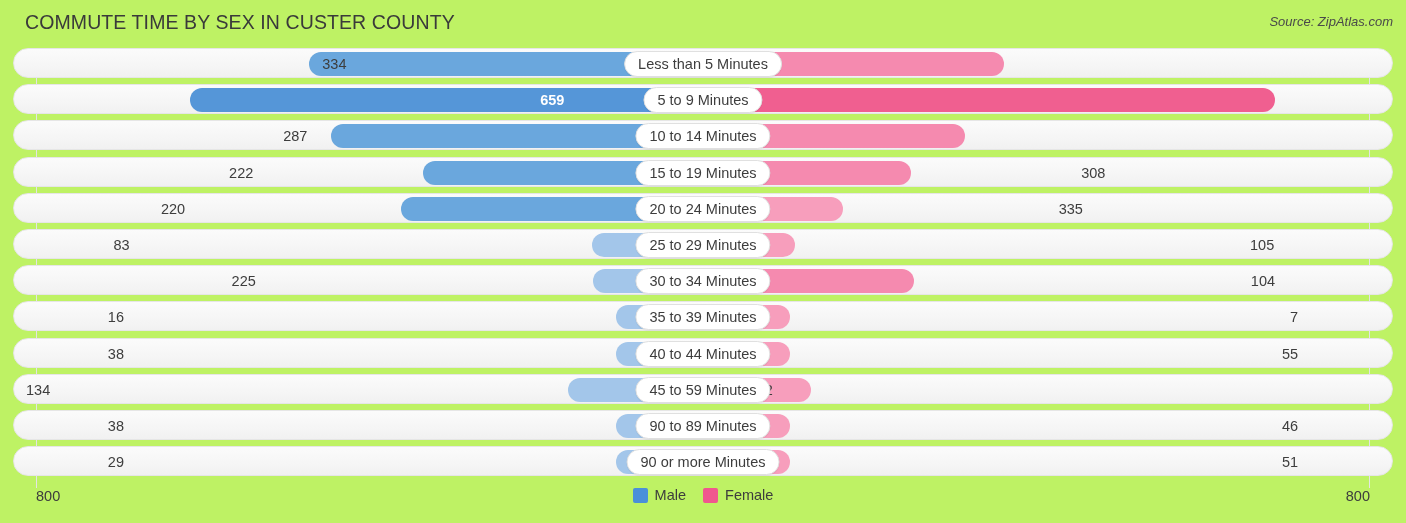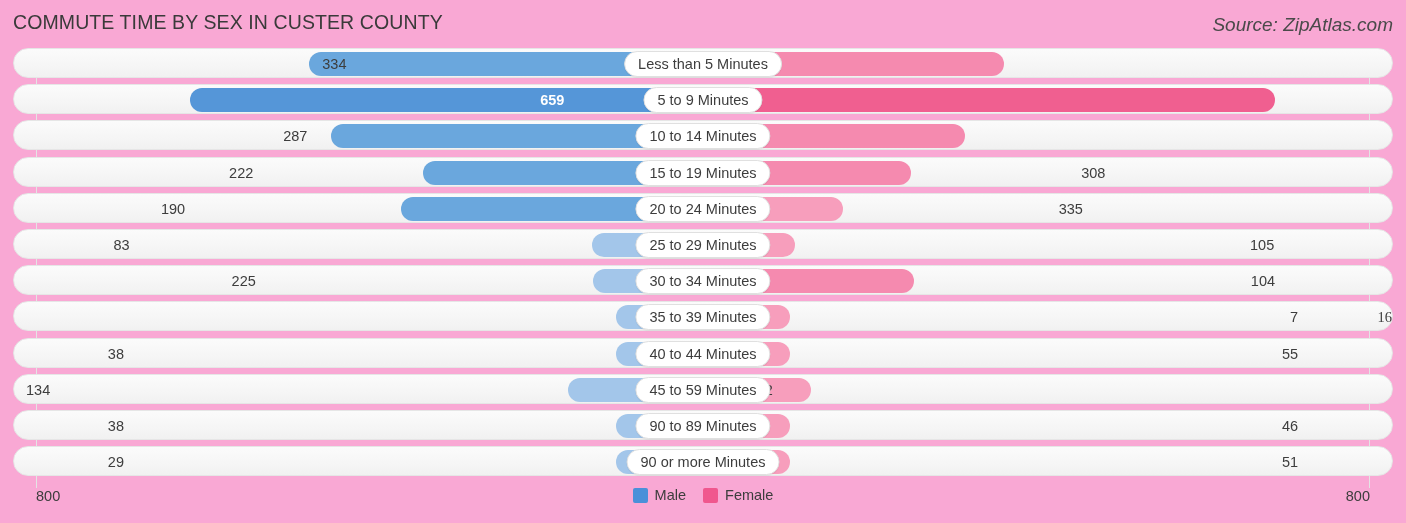--- a/index.html
+++ b/index.html
@@ -3,36 +3,36 @@
 <meta charset="utf-8">
 <style>
   * { box-sizing: border-box; margin: 0; padding: 0; }
   html, body {
     width: 1406px;
     height: 523px;
     background: #ffffff;
     font-family: "Liberation Sans", sans-serif;
     overflow: hidden;
   }
-  .page { position: relative; width: 1406px; height: 523px; background:#f9a8d4; }
+  .page { position: relative; width: 1406px; height: 523px; background:#bef264;padding-left:12px; }
 
   
   .header { position: relative; height: 44px; }
   .chart-title {
     position: absolute;
     left: 13px; top: 11px;
     font-size: 19.5px;
     color: #3a3a3a;
     letter-spacing: .1px;
     white-space: nowrap;
   }
   .source {
     position: absolute;
     right: 13px; top: 14px;
-    font-size: 19px;
+    font-size: 13px;
     font-style: italic;
     color: #4a4a4a;
     white-space: nowrap;
   }
 
   
   .plot {
     position: absolute;
     left: 13px; top: 48px;
     width: 1380px;
@@ -195,21 +195,21 @@
             <div class="bar female" style="width: 13.4032%; margin-left: 1.7%;"></div>
             <div class="val female" style="left: calc(15.1032% + 7px); right: 0px; text-align: left;">222</div>
             <div class="pill">15 to 19 Minutes</div>
           </div>
         </div>
         <div class="row">
           <div class="row-inner">
             <div class="bar male" style="width: 20.2256%; margin-right: 1.7%;"></div>
             <div class="val male" style="right: calc(21.9256% + 7px); left: 0px; text-align: right;">335</div>
             <div class="bar female lo" style="width: 8.4525%; margin-left: 1.7%;"></div>
-            <div class="val female" style="left: calc(10.1525% + 7px); right: 0px; text-align: left;">190</div>
+            <div class="val female" style="left: calc(10.1525% + 7px); right: 0px; text-align: left;">220</div>
             <div class="pill">20 to 24 Minutes</div>
           </div>
         </div>
         <div class="row">
           <div class="row-inner">
             <div class="bar male lo" style="width: 6.33937%; margin-right: 1.7%;"></div>
             <div class="val male" style="right: calc(8.03937% + 7px); left: 0px; text-align: right;">105</div>
             <div class="bar female lo" style="width: 5.01112%; margin-left: 1.7%;"></div>
             <div class="val female" style="left: calc(6.71113% + 7px); right: 0px; text-align: left;">83</div>
             <div class="pill">25 to 29 Minutes</div>
@@ -222,21 +222,21 @@
             <div class="bar female" style="width: 13.5844%; margin-left: 1.7%;"></div>
             <div class="val female" style="left: calc(15.2844% + 7px); right: 0px; text-align: left;">225</div>
             <div class="pill">30 to 34 Minutes</div>
           </div>
         </div>
         <div class="row">
           <div class="row-inner">
             <div class="bar male lo" style="width: 4.6%; margin-right: 1.7%;"></div>
             <div class="val male" style="right: calc(6.3% + 7px); left: 0px; text-align: right;">7</div>
             <div class="bar female lo" style="width: 4.6%; margin-left: 1.7%;"></div>
-            <div class="val female" style="left: calc(6.3% + 7px); right: 0px; text-align: right; font-family: Liberation Serif, serif;">16</div>
+            <div class="val female" style="left: calc(6.3% + 7px); right: 0px; text-align: left;">16</div>
             <div class="pill">35 to 39 Minutes</div>
           </div>
         </div>
         <div class="row">
           <div class="row-inner">
             <div class="bar male lo" style="width: 4.6%; margin-right: 1.7%;"></div>
             <div class="val male" style="right: calc(6.3% + 7px); left: 0px; text-align: right;">55</div>
             <div class="bar female lo" style="width: 4.6%; margin-left: 1.7%;"></div>
             <div class="val female" style="left: calc(6.3% + 7px); right: 0px; text-align: left;">38</div>
             <div class="pill">40 to 44 Minutes</div>

